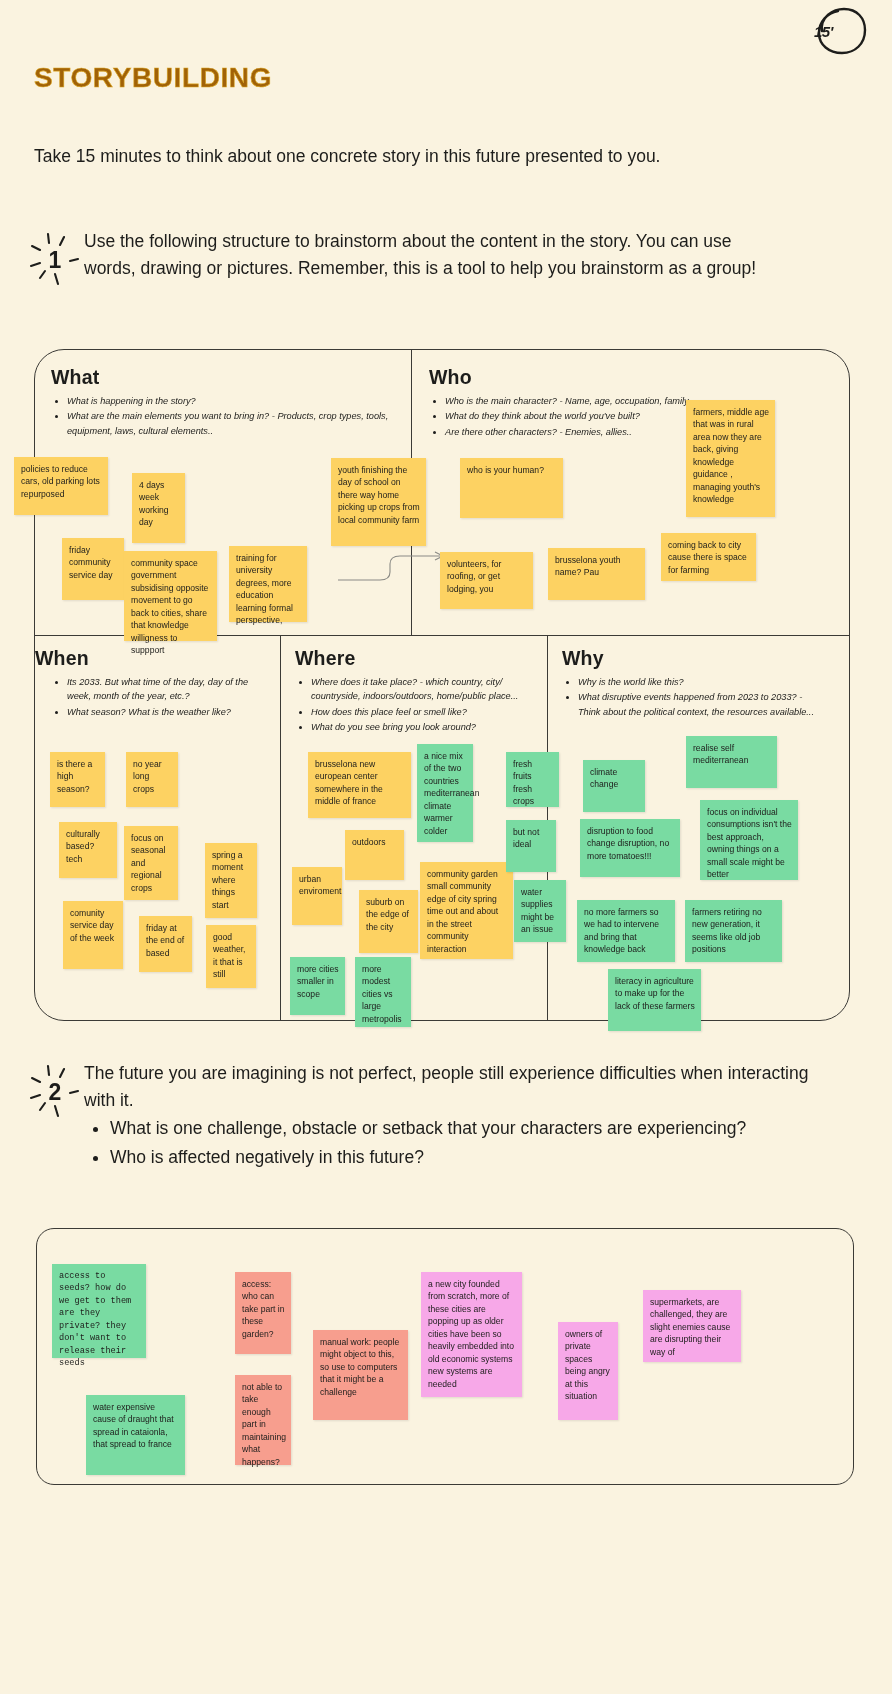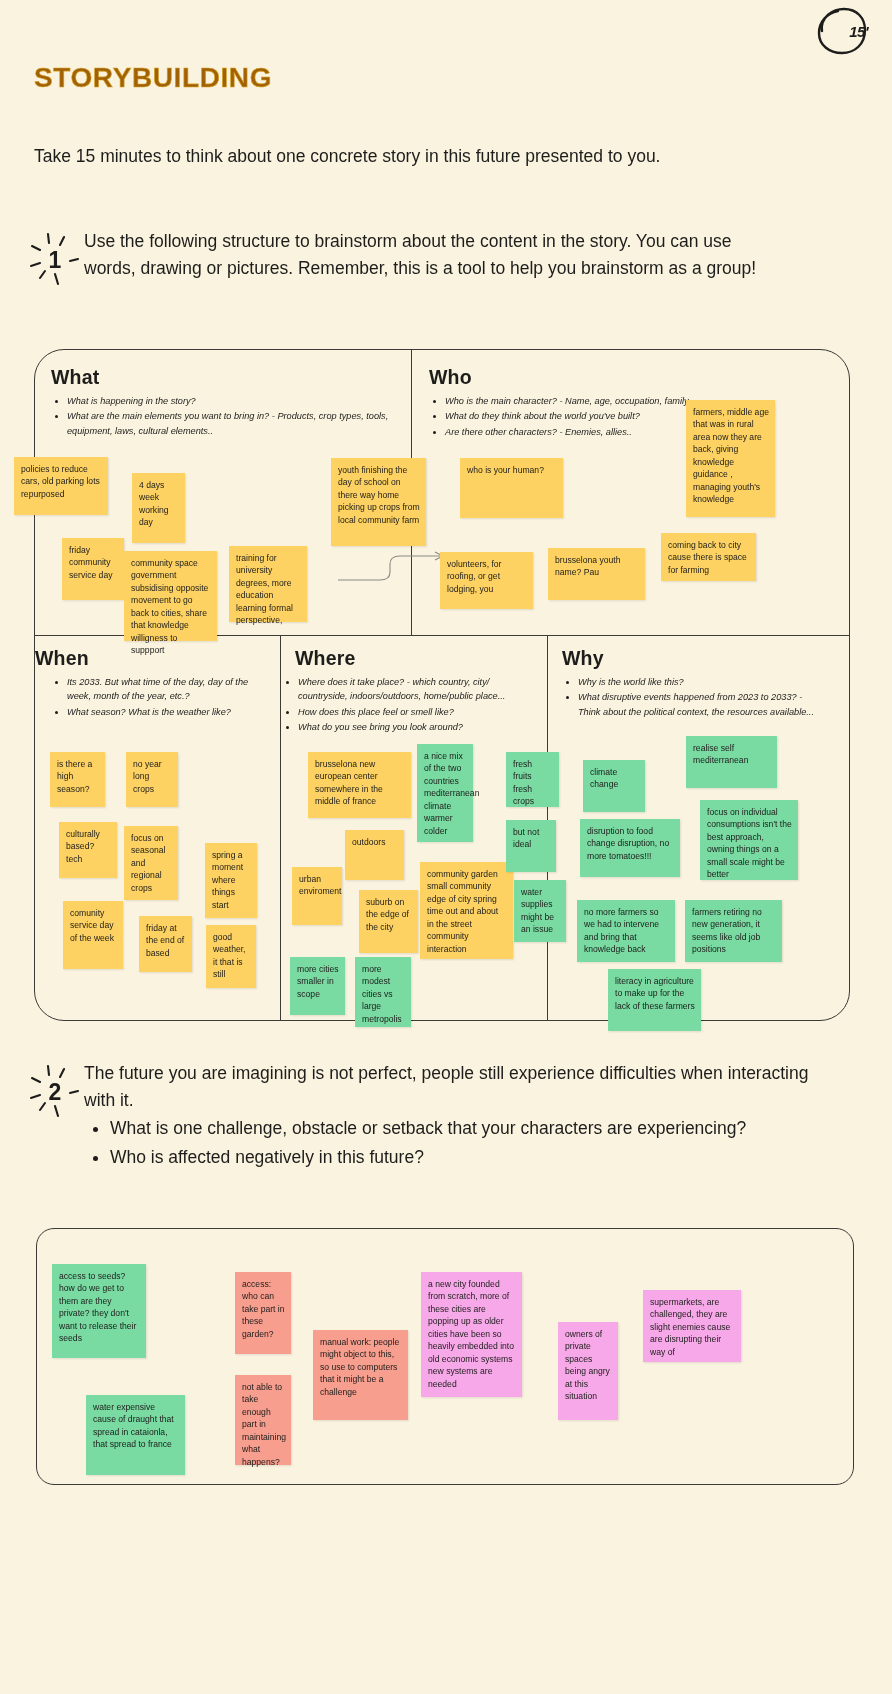--- a/index.html
+++ b/index.html
@@ -9,21 +9,21 @@
     font-family:"Liberation Sans", sans-serif;
     color:#1d1d1b;
     position:relative;
     overflow:hidden;
   }
   .page{position:relative;width:892px;height:1694px;}
 
   
   .timer{
     position:absolute;right:24px;top:6px;width:54px;height:50px;
-    display:flex;align-items:center;justify-content:flex-end;
+    display:flex;align-items:center;justify-content:flex-start;
   }
   .timer svg{position:absolute;inset:0;}
   .timer .t-label{
     position:relative;font-weight:700;font-size:15px;font-style:italic;
     letter-spacing:-.5px;color:#1d1d1b;
   }
 
   
   .title{
     position:absolute;left:34px;top:62px;
@@ -148,21 +148,21 @@
 
     <div class="quad-title" style="left:0;top:297px;">When</div>
     <div class="quad-bullets" style="left:20px;top:325px;width:215px;">
       <ul>
           <li>Its 2033. But what time of the day, day of the week, month of the year, etc.?</li>
           <li>What season? What is the weather like?</li>
         </ul>
     </div>
 
     <div class="quad-title" style="left:260px;top:297px;">Where</div>
-    <div class="quad-bullets" style="left:251px;top:325px;width:240px;">
+    <div class="quad-bullets" style="left:264px;top:325px;width:240px;">
       <ul>
           <li>Where does it take place? - which country, city/ countryside, indoors/outdoors, home/public place...</li>
           <li>How does this place feel or smell like?</li>
           <li>What do you see bring you look around?</li>
         </ul>
     </div>
 
     <div class="quad-title" style="left:527px;top:297px;">Why</div>
     <div class="quad-bullets" style="left:531px;top:325px;width:255px;">
       <ul>
@@ -238,21 +238,21 @@
       <div>The future you are imagining is not perfect, people still experience difficulties when interacting with it.</div>
       <ul>
         <li>What is one challenge, obstacle or setback that your characters are experiencing?</li>
         <li>Who is affected negatively in this future?</li>
       </ul>
     </div>
   </div>
 
   <div class="panel"></div>
 
-  <div class="note g" style="left:52px;top:1264px;width:94px;height:94px;">access to seeds? how do we get to them are they private? they don't want to release their seeds</div>
+  <div class="note g" style="left:52px;top:1264px;width:94px;height:94px;font-family:Liberation Mono, monospace;">access to seeds? how do we get to them are they private? they don't want to release their seeds</div>
   <div class="note p" style="left:235px;top:1272px;width:56px;height:82px;">access: who can take part in these garden?</div>
   <div class="note p" style="left:313px;top:1330px;width:95px;height:90px;">manual work: people might object to this, so use to computers that it might be a challenge</div>
   <div class="note m" style="left:421px;top:1272px;width:101px;height:125px;">a new city founded from scratch, more of these cities are popping up as older cities have been so heavily embedded into old economic systems new systems are needed</div>
   <div class="note m" style="left:558px;top:1322px;width:60px;height:98px;">owners of private spaces being angry at this situation</div>
   <div class="note m" style="left:643px;top:1290px;width:98px;height:72px;">supermarkets, are challenged, they are slight enemies cause are disrupting their way of</div>
   <div class="note g" style="left:86px;top:1395px;width:99px;height:80px;">water expensive cause of draught that spread in cataionla, that spread to france</div>
   <div class="note p" style="left:235px;top:1375px;width:56px;height:90px;">not able to take enough part in maintaining what happens?</div>
 
 </div>
 

